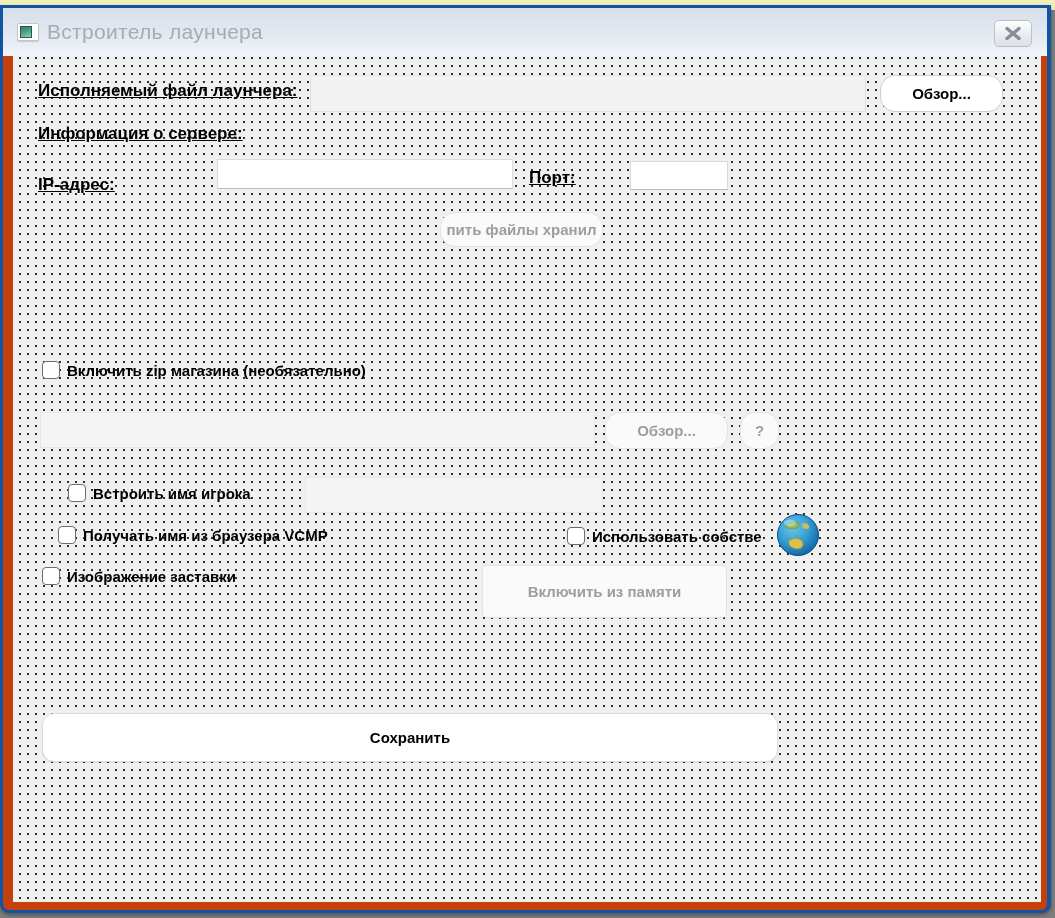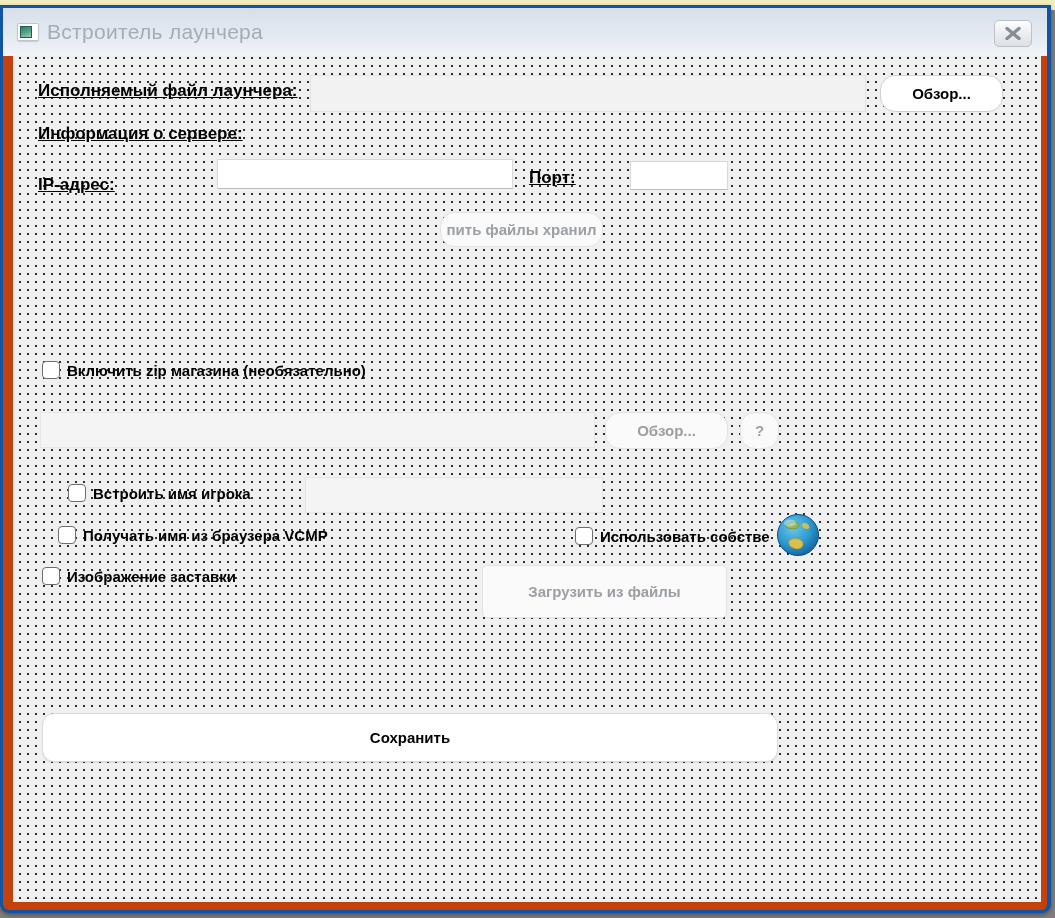--- a/index.html
+++ b/index.html
@@ -79,21 +79,21 @@
   }
   .btn.disabled {
     background:#fafafa; border-color:#e3e3e3; color:#9b9fa3; font-weight:700;
   }
   .chkrow { position:absolute; display:flex; align-items:center; }
   .chkbox {
     width:18px; height:18px; flex:0 0 18px;
     background:#fff; border:1px solid #6d6d6d; border-radius:4px;
   }
   .chklabel { margin-left:7px; font-size:15px; font-weight:600; color:#000; white-space:nowrap; }
-  .chkrow.clipped { overflow:hidden;margin-left:8px; }
+  .chkrow.clipped { overflow:hidden; }
   .globe { position:absolute; width:44px; height:44px; }
 </style>
 </head>
 <body>
 
 <div class="desktop-top-strip"></div>
 <div class="desktop-right-sliver"></div>
 
 <div class="window">
 
@@ -162,18 +162,18 @@
       <path d="M10 12 q5 -4 10 -3 q4 1 3 4 q-1 3 -6 3 q-5 0 -7 -2 Z" fill="#8fb763" stroke="#5d8a3c" stroke-width="0.6"></path>
       <path d="M28 10 q4 0 5 3 q1 3 -2 3 q-4 0 -5 -3 q0 -3 2 -3 Z" fill="#cdbd59"></path>
       <ellipse cx="14" cy="10" rx="6" ry="3.4" fill="#ffffff" opacity="0.35"></ellipse>
     </svg>
 
     <div class="chkrow" style="left:29px; top:511px;">
       <div class="chkbox"></div>
       <div class="chklabel">Изображение заставки</div>
     </div>
 
-    <div class="btn disabled" style="left:469px; top:509px; width:245px; height:53px; border-radius:5px;">Загрузить из файлы</div>
+    <div class="btn disabled" style="left:469px; top:509px; width:245px; height:53px; border-radius:5px;">Включить из памяти</div>
 
     <div class="btn" style="left:29px; top:657px; width:736px; height:49px; border-radius:12px; border-color:#dcdcdc; box-shadow:0 1px 1px rgba(0,0,0,.08);">Сохранить</div>
 
   </div>
 </div>
 
 </body></html>

